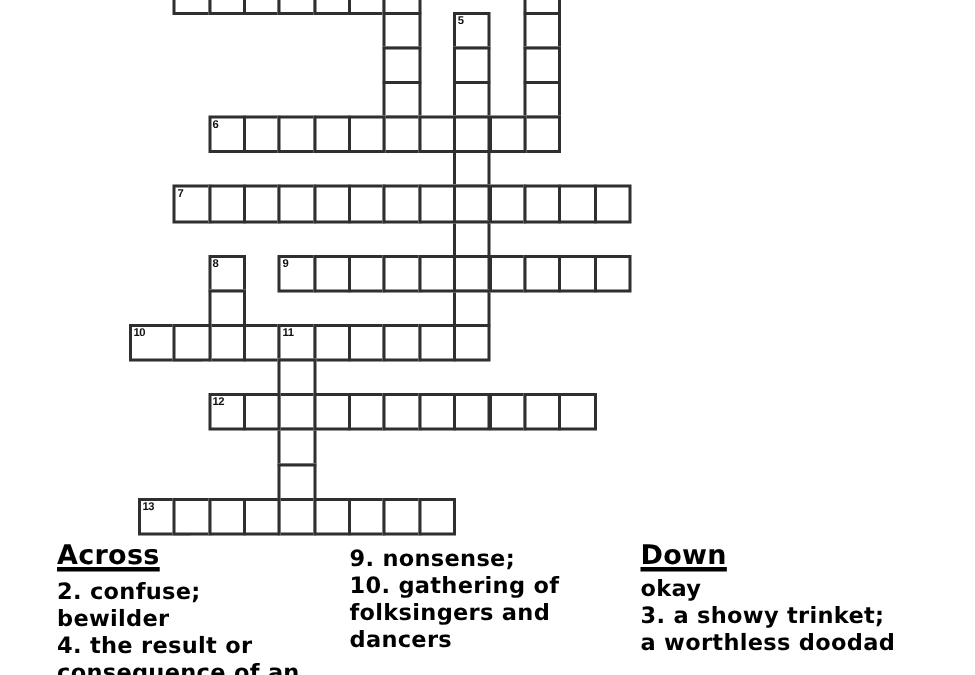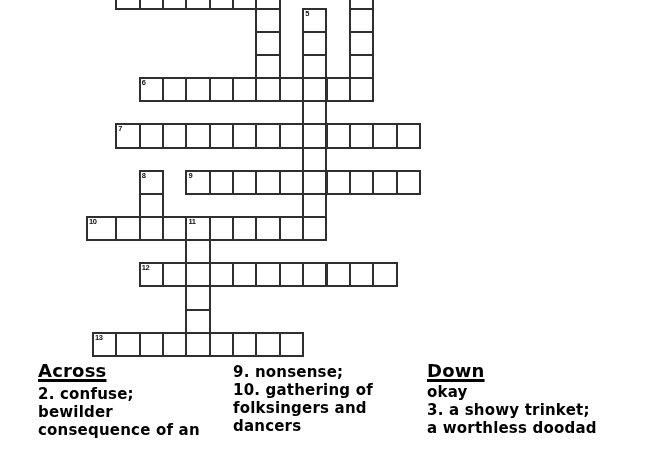--- a/index.html
+++ b/index.html
@@ -149,20 +149,21 @@
       <div class="cell" style="left: 208.75px; top: 331.75px; width: 25.35px; height: 25.15px; border-color: rgb(47, 47, 47);"></div>
       <div class="cell" style="left: 232.1px; top: 331.75px; width: 25.35px; height: 25.15px; border-color: rgb(47, 47, 47);"></div>
       <div class="cell" style="left: 255.45px; top: 331.75px; width: 25.35px; height: 25.15px; border-color: rgb(47, 47, 47);"></div>
       <div class="cell" style="left: 278.8px; top: 331.75px; width: 25.35px; height: 25.15px; border-color: rgb(47, 47, 47);"></div>
     </div>
 
   <div class="clue-col" id="across-col-1">
     <div class="clue-heading">Across</div>
     <div class="clue-line first-after-heading">2. confuse;</div>
     <div class="clue-line">bewilder</div>
+    <div class="clue-line">4. the result or</div>
     <div class="clue-line">consequence of an</div>
   </div>
 
   <div class="clue-col" id="across-col-2">
     <div class="clue-line">9. nonsense;</div>
     <div class="clue-line">10. gathering of</div>
     <div class="clue-line">folksingers and</div>
     <div class="clue-line">dancers</div>
   </div>
 

